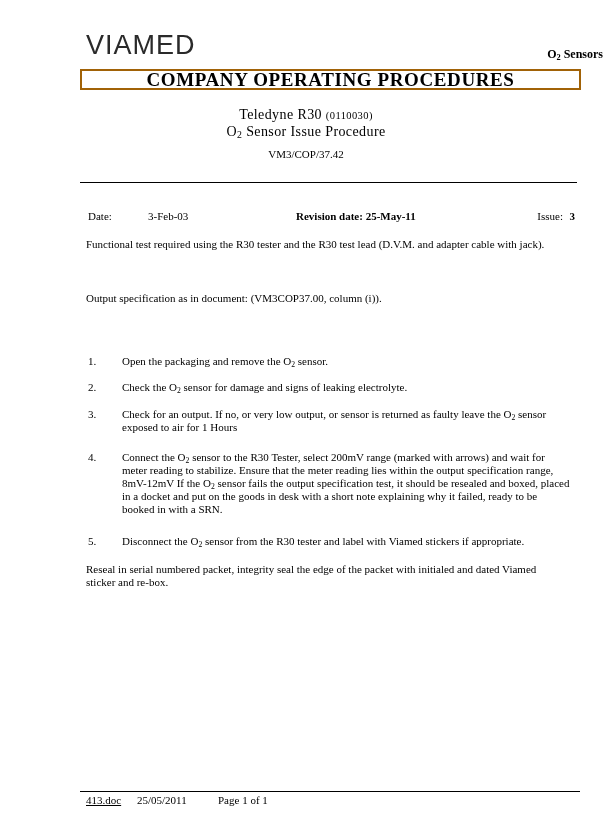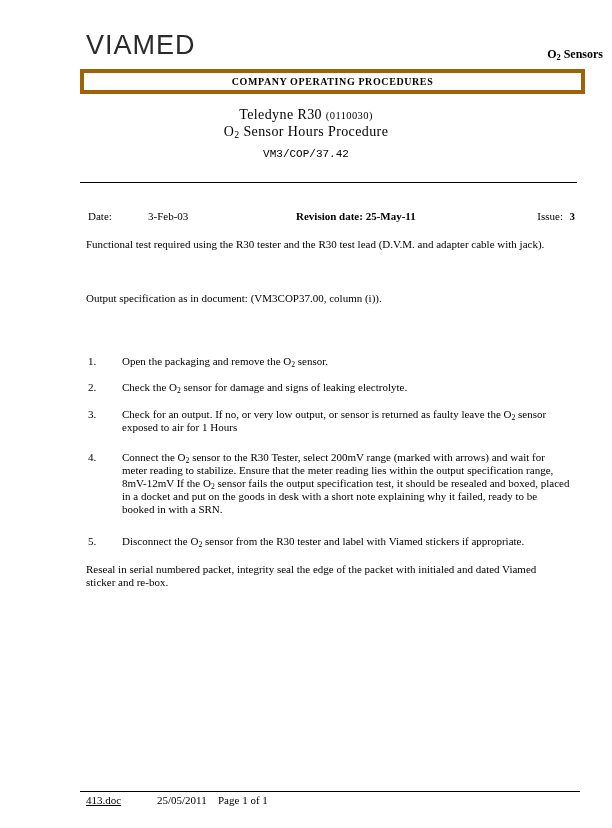--- a/index.html
+++ b/index.html
@@ -4,27 +4,27 @@
   <style>
     html, body { margin: 0; padding: 0; background: #ffffff; }
     body { width: 612px; height: 828px; position: relative; overflow: hidden;
            font-family: "Liberation Serif", "DejaVu Serif", serif; color: #000; }
     .page { position: absolute; left: 0; top: 0; width: 612px; height: 602px; padding-left: 31px; }
 
     .logo { position: absolute; left: 86px; top: 30px; font-family: "Liberation Sans", "DejaVu Sans", sans-serif;
             font-size: 27px; letter-spacing: 1px; color: #2a2a2a; font-weight: normal; line-height: 30px; }
     .topright { position: absolute; right: 40px; top: 47px; font-size: 12px; font-weight: bold; }
 
-    .cop-box { position: absolute; left: 80px; top: 69px; width: 497px; height: 17px; border: 4px solid #a16207;
-               text-align: center; font-size: 10px; font-weight: bold; line-height: 17px; letter-spacing: 0.6px; }
+    .cop-box { position: absolute; left: 80px; top: 69px; width: 497px; height: 17px; border: 2px solid #a16207;
+               text-align: center; font-size: 19px; font-weight: bold; line-height: 17px; letter-spacing: 0.6px; }
 
     .title1 { position: absolute; left: 0; width: 612px; top: 107px; text-align: center; font-size: 14px; letter-spacing: 0.4px; }
     .title1 .small { font-size: 10.5px; text-align: right; }
     .title2 { position: absolute; left: 0; width: 612px; top: 124px; text-align: center; font-size: 14px; letter-spacing: 0.4px; }
-    .docref { position: absolute; left: 0; width: 612px; top: 148px; text-align: center; font-size: 11px; font-family: Liberation Mono, monospace; }
+    .docref { position: absolute; left: 0; width: 612px; top: 148px; text-align: center; font-size: 11px; }
 
     .daterow { position: absolute; left: 80px; top: 168px; width: 497px; height: 14px; border-bottom: 1px solid #000; font-size: 11px; }
     .daterow span { position: absolute; top: 10px; margin-top: 32px; }
     .d-label { left: 8px; }
     .d-value { left: 68px; }
     .rev { left: 216px; font-weight: bold; }
     .issue-label { right: 14px; }
     .issue-value { right: 2px; font-weight: bold; }
 
     .section-box { position: absolute; left: 80px; width: 493px; height: 14px; border: 1px solid #000;
@@ -44,37 +44,37 @@
     .li2 { top: 381px; }
     .li3 { top: 408px; }
     .li4 { top: 451px; }
     .li5 { top: 535px; }
 
     sub { font-size: 70%; vertical-align: -2px; line-height: 0; }
 
     .footer-line { position: absolute; left: 80px; top: 791px; width: 500px; border-top: 1px solid #000; }
     .footer { position: absolute; top: 794px; font-size: 11px; }
     .f1 { left: 86px; text-decoration: underline; }
-    .f2 { left: 137px; margin-left: 20px; }
+    .f2 { left: 137px; }
     .f3 { left: 218px; }
   </style>
 </head>
 <body>
 
 <div class="page">
 
   <div class="logo">VIAMED</div>
 
   <div class="topright"><span>O</span><sub>2</sub><span> Sensors</span></div>
 
   <div class="cop-box"><span>COMPANY OPERATING PROCEDURES</span></div>
 
   <div class="title1"><span>Teledyne R30 </span><span class="small">(0110030)</span></div>
 
-  <div class="title2"><span>O</span><sub>2</sub><span> Sensor Hours Procedure</span></div>
+  <div class="title2"><span>O</span><sub>2</sub><span> Sensor Issue Procedure</span></div>
 
   <div class="docref">VM3/COP/37.42</div>
 
   <div class="daterow">
     <span class="d-label">Date:</span>
     <span class="d-value">3-Feb-03</span>
     <span class="rev">Revision date: 25-May-11</span>
     <span class="issue-label">Issue:</span>
     <span class="issue-value">3</span>
   </div>

